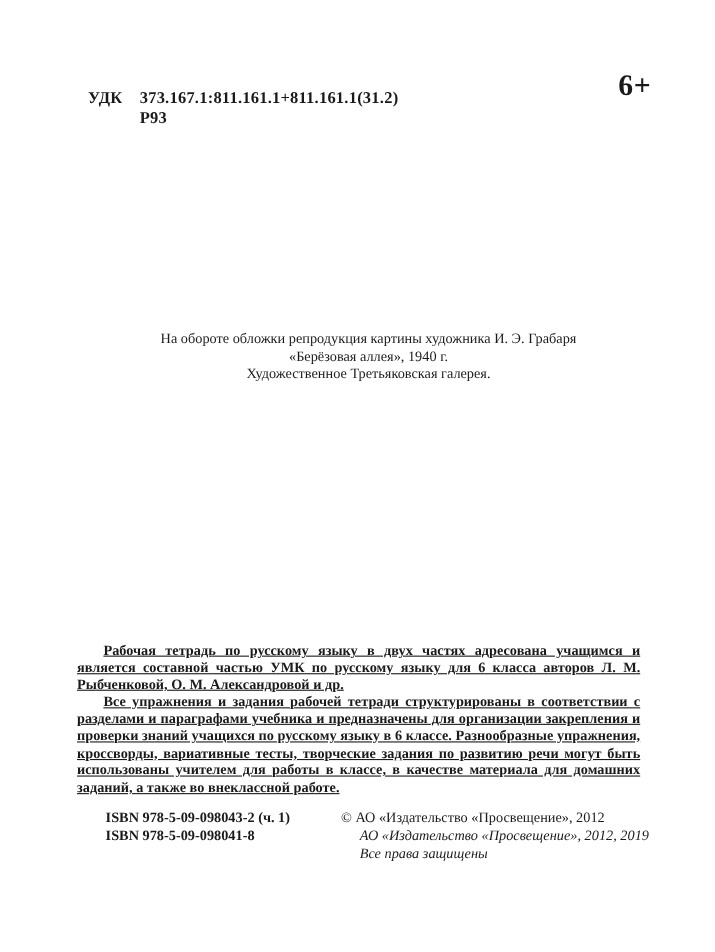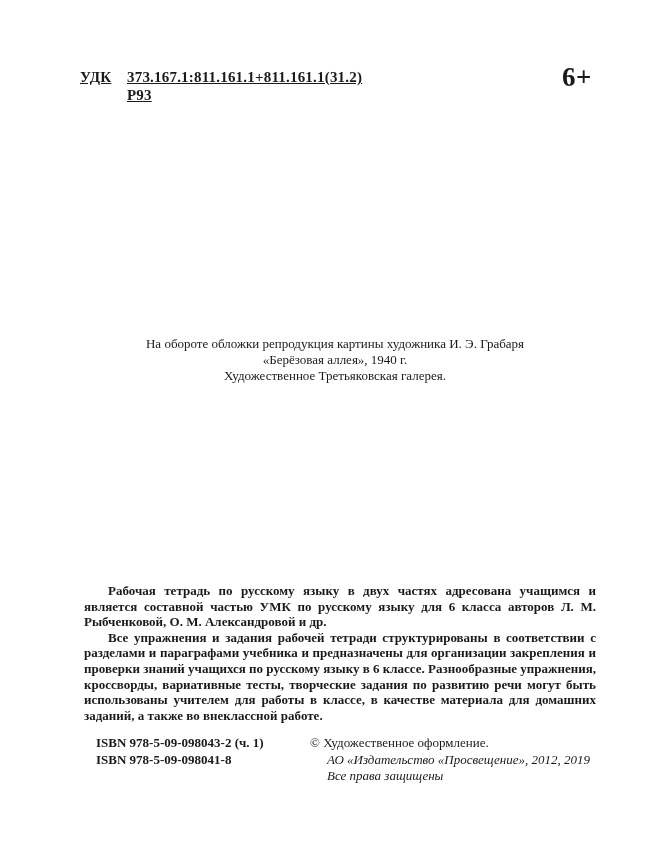--- a/index.html
+++ b/index.html
@@ -13,27 +13,26 @@
     height: 865px;
     background: #ffffff;
     font-family: "Liberation Serif", "DejaVu Serif", serif;
     color: #1a1a1a;
     overflow: hidden;
   }
 
   
   .biblio {
     position: absolute;
-    top: 68px;
+    top: 81px;
     left: 80px;
     font-weight: bold;
     font-size: 15px;
     line-height: 18px;
     letter-spacing: 0.2px;
-    text-decoration: underline;
   }
   .biblio-row {
     display: flex;
   }
   .biblio-label {
     width: 47px;
   }
   .biblio-sign {
     margin-left: 47px;
   }
@@ -45,38 +44,39 @@
     right: 58px;
     font-weight: bold;
     font-size: 27px;
     line-height: 27px;
     letter-spacing: 0.5px;
   }
 
   
   .credit {
     position: absolute;
-    top: 336px;
+    top: 300px;
     left: 80px;
     width: 510px;
     text-align: center;
     font-size: 13px;
     line-height: 16px;
   }
 
   
   .annotation {
     position: absolute;
     top: 583px;
-    left: 84px;
+    left: 70px;
     width: 512px;
     font-weight: bold;
     font-size: 13px;
     line-height: 15.6px;
     text-align: justify;
+    text-decoration: underline;
   }
   .annotation p {
     margin: 0;
     text-indent: 24px;
   }
 
   
   .footer {
     position: absolute;
     top: 735px;
@@ -129,19 +129,19 @@
     <p>Рабочая тетрадь по русскому языку в двух частях адресована учащимся и является составной частью УМК по русскому языку для 6 класса авторов Л. М. Рыбченковой, О. М. Александровой и др.</p>
     <p>Все упражнения и задания рабочей тетради структурированы в соответствии с разделами и параграфами учебника и предназначены для организации закрепления и проверки знаний учащихся по русскому языку в 6 классе. Разнообразные упражнения, кроссворды, вариативные тесты, творческие задания по развитию речи могут быть использованы учителем для работы в классе, в качестве материала для домашних заданий, а также во внеклассной работе.</p>
   </div>
 
   <div class="footer">
     <div class="isbn-col">
       <div>ISBN 978-5-09-098043-2 (ч. 1)</div>
       <div>ISBN 978-5-09-098041-8</div>
     </div>
     <div class="copyright-col">
-      <div class="copyright-line">©  Художественное оформление.</div>
+      <div class="copyright-line">©  АО «Издательство «Просвещение», 2012</div>
       <div class="copyright-line copyright-indent">АО «Издательство «Просвещение», 2012, 2019</div>
       <div class="copyright-line copyright-indent">Все права защищены</div>
     </div>
   </div>
 
 </div>
 
 </body></html>

